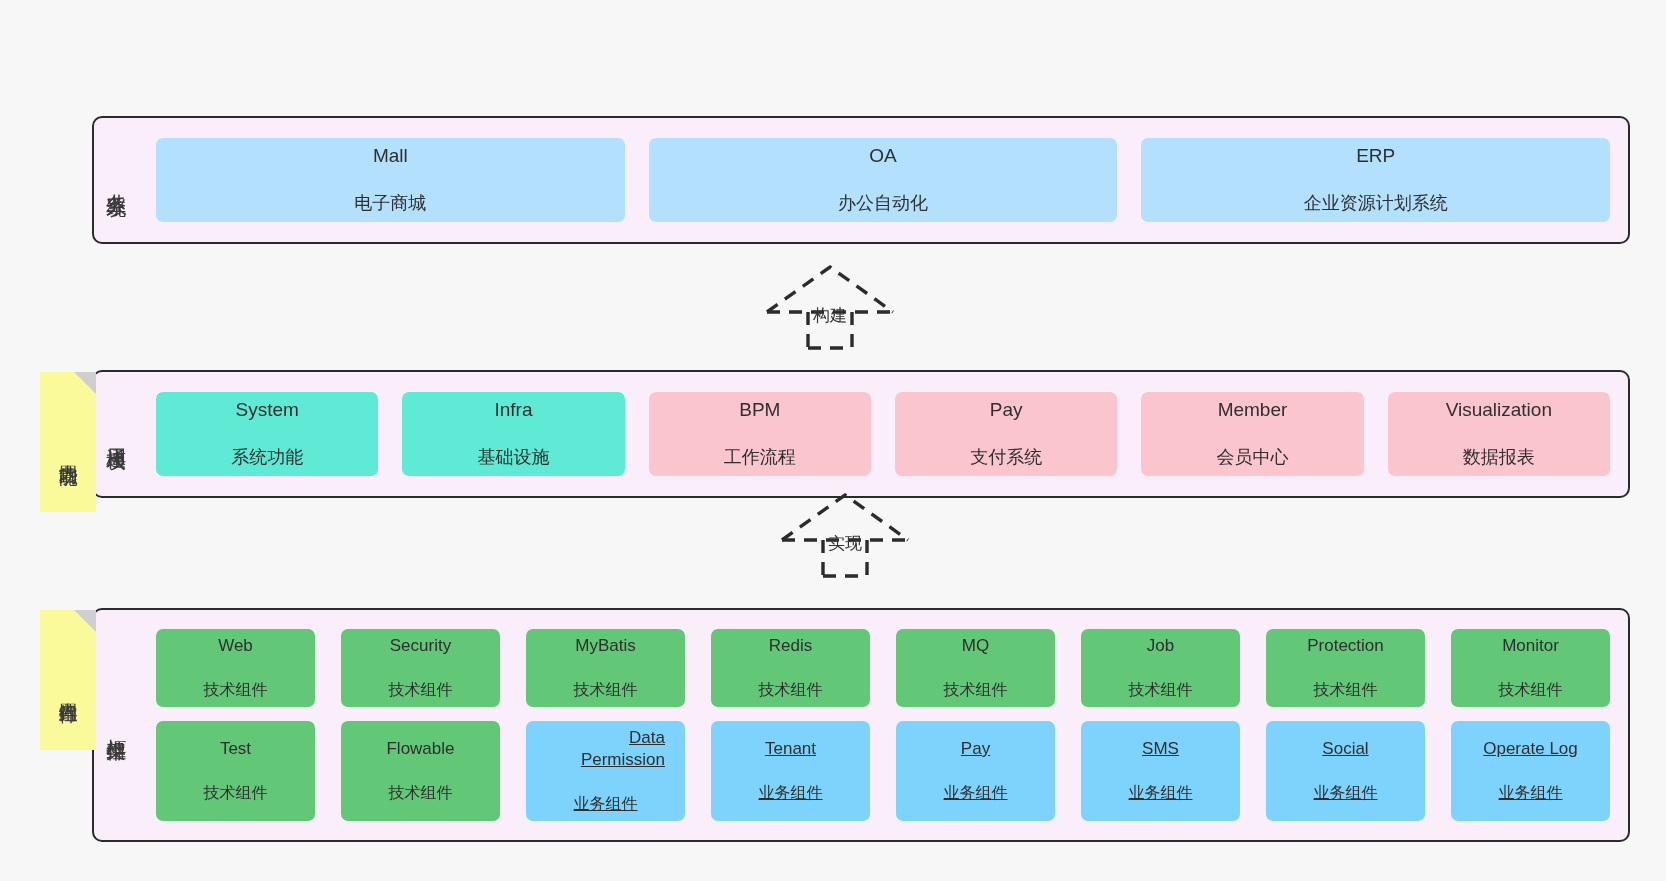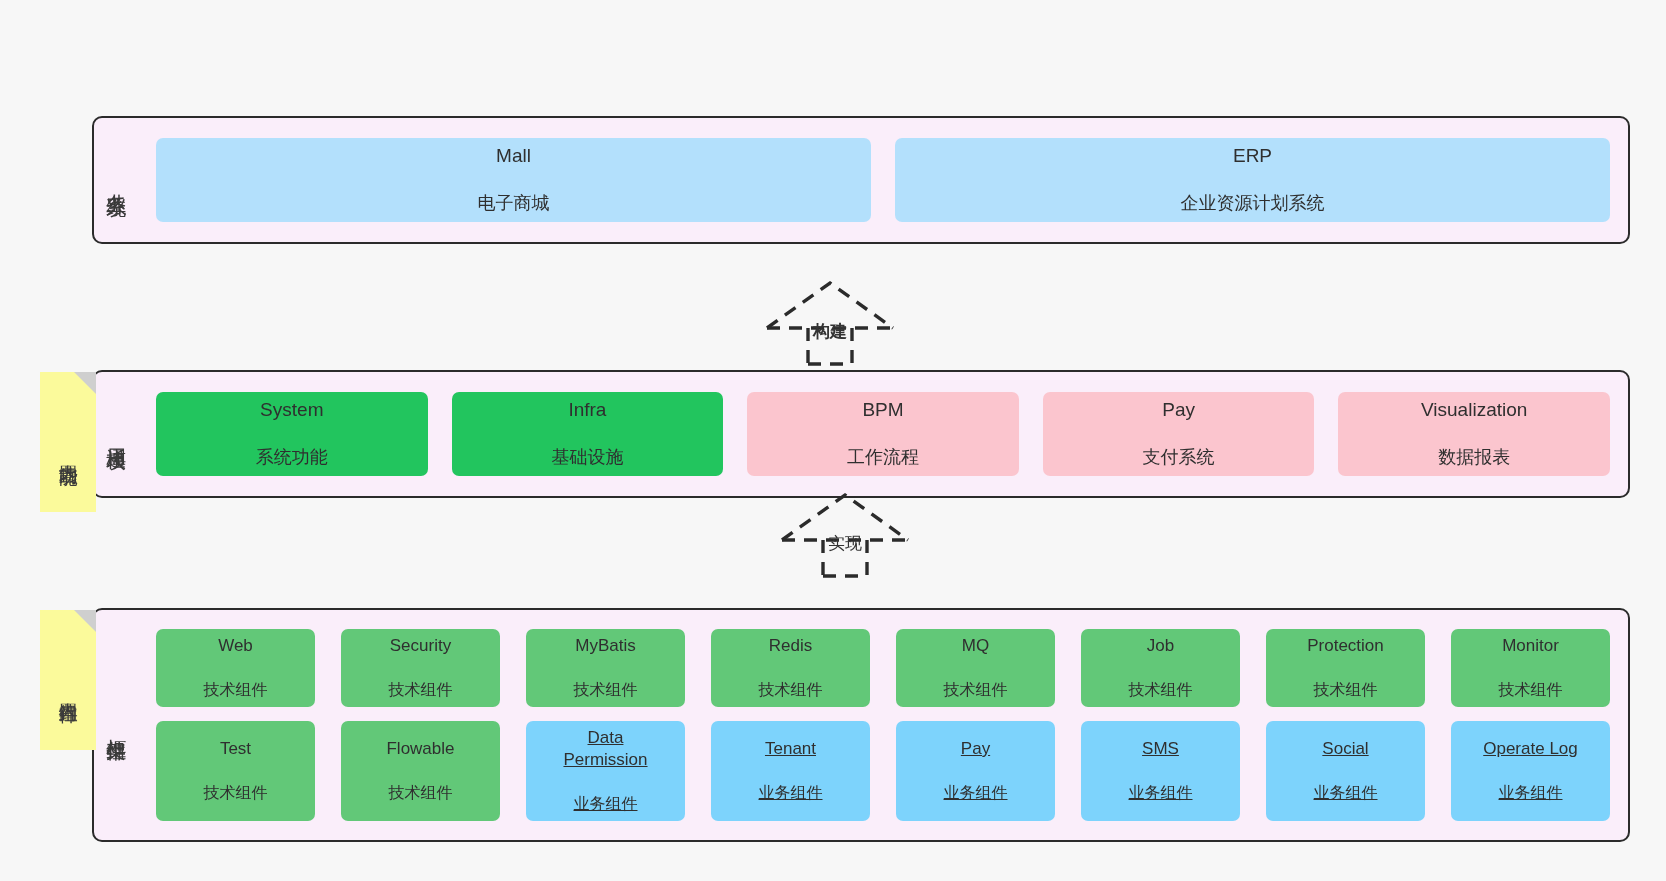--- a/index.html
+++ b/index.html
@@ -61,25 +61,25 @@
     align-items:center;
     justify-content:center;
     text-align:center;
     line-height:1.3;
     color:#2f2f2f;
     box-sizing:border-box;
     padding:6px 20px;
   }
   .card .en{font-size:19px;}
   .card .cn{font-size:18px;margin-top:23px;}
-  .card.small .en{font-size:17px;}
+  .card.small .en{font-size:17px;text-align:right;}
   .card.small .cn{font-size:16px;}
 
   .c-blue      {background:#b3e0fc;}
-  .c-red       {background:#22c55e;}
+  .c-red       {background:#5eead4;}
   .c-pink      {background:#fbc5ce;}
   .c-green     {background:#62c878;}
   .c-lightgreen{background:#7dd3fc;text-decoration:underline;}
 
   
   .note{
     position:absolute;
     box-sizing:border-box;
     background:#fbfa9b;
     color:#3a3a3a;
@@ -123,28 +123,32 @@
 
   <div class="layer" style="left:92px;top:116px;width:1538px;height:128px;">
     <div class="layer-title">业务系统</div>
     <div class="layer-body">
       <div class="row">
         <div class="card c-blue">
           <div class="en">Mall</div>
           <div class="cn">电子商城</div>
         </div>
         <div class="card c-blue">
+          <div class="en">OA</div>
+          <div class="cn">办公自动化</div>
+        </div>
+        <div class="card c-blue">
           <div class="en">ERP</div>
           <div class="cn">企业资源计划系统</div>
         </div>
       </div>
     </div>
   </div>
 
-  <div class="connector" style="left:760px;top:278px;width:140px;height:88px;font-weight:bold;">
+  <div class="connector" style="left:760px;top:262px;width:140px;height:88px;">
     <svg width="140" height="88" viewBox="0 0 140 88" fill="none">
 
       <path d="M7 50 L70 5 L133 50" stroke="#2b2b2b" stroke-width="3.4" stroke-dasharray="13 9" fill="none" stroke-linecap="butt" stroke-linejoin="miter"></path>
       <path d="M7 50 L133 50" stroke="#2b2b2b" stroke-width="3.4" stroke-dasharray="13 9" fill="none"></path>
 
       <path d="M48 50 L48 88 M92 50 L92 88" stroke="#2b2b2b" stroke-width="3.4" stroke-dasharray="13 9" fill="none"></path>
       <path d="M48 86 L92 86" stroke="#2b2b2b" stroke-width="3.4" stroke-dasharray="13 9" fill="none"></path>
     </svg>
     <div class="conn-label" style="top:42px;">构建</div>
   </div>
@@ -161,20 +165,24 @@
           <div class="en">Infra</div>
           <div class="cn">基础设施</div>
         </div>
         <div class="card c-pink">
           <div class="en">BPM</div>
           <div class="cn">工作流程</div>
         </div>
         <div class="card c-pink">
           <div class="en">Pay</div>
           <div class="cn">支付系统</div>
+        </div>
+        <div class="card c-pink">
+          <div class="en">Member</div>
+          <div class="cn">会员中心</div>
         </div>
         <div class="card c-pink">
           <div class="en">Visualization</div>
           <div class="cn">数据报表</div>
         </div>
       </div>
     </div>
   </div>
 
   <div class="note" style="left:40px;top:372px;width:56px;height:140px;">

